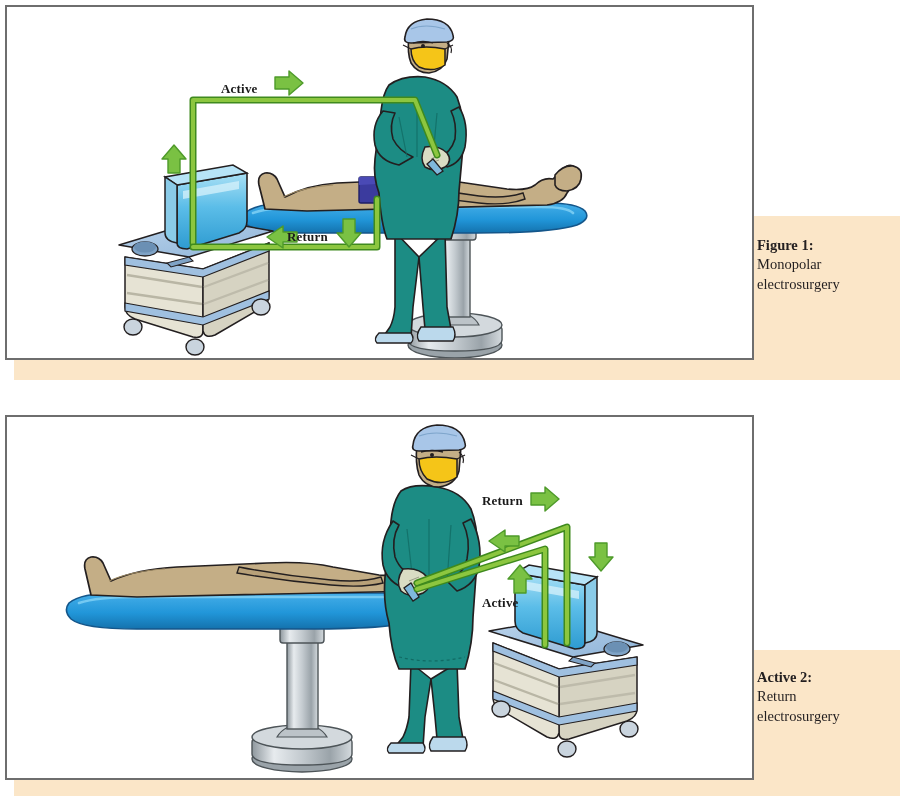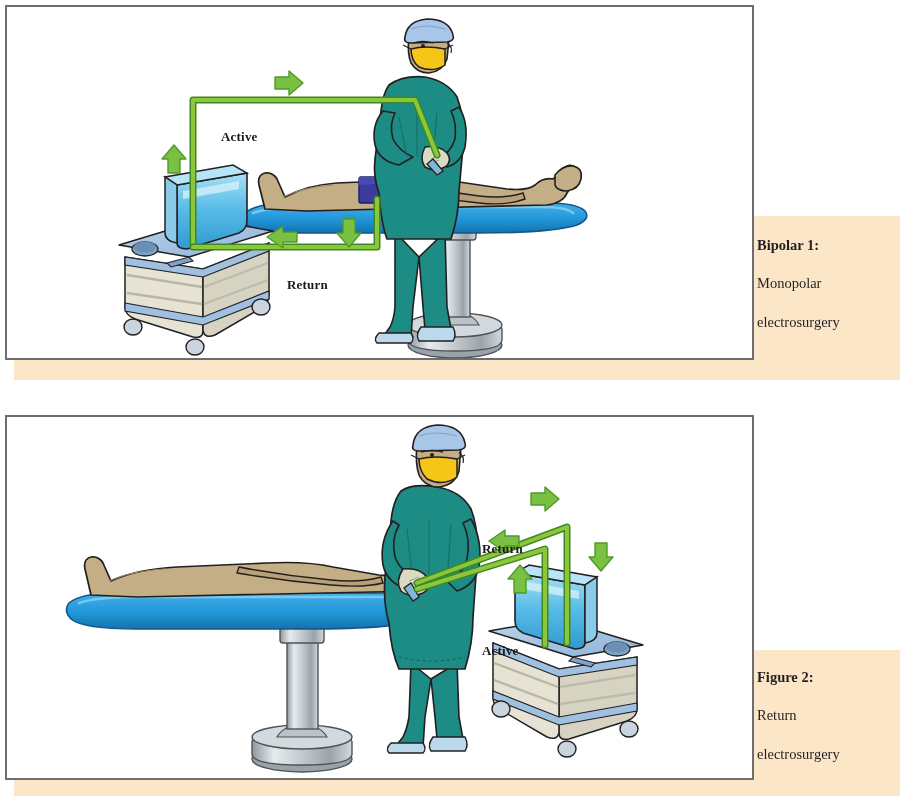--- a/index.html
+++ b/index.html
@@ -29,30 +29,30 @@
   
   .caption{
     position:absolute;
     font-family:"Liberation Serif", serif;
     font-size:14.5px;color:#231f20;line-height:1.33;
     width:130px;
   }
   #cap1{left:757px;top:236px;}
   #cap2{left:757px;top:668px;}
   .cap-title{font-weight:bold;display:block;}
-  .cap-line{display:block;margin-top:19px;}
+  .cap-line{display:block;}
 
   
   .canvas{position:absolute;left:0;top:0;width:100%;height:100%;}
 
   .lbl{
     position:absolute;
     font-family:"Liberation Serif", serif;
     font-weight:bold;font-size:13px;color:#1a1a1a;
-    letter-spacing:.2px;white-space:nowrap;margin-top:48px;
+    letter-spacing:.2px;white-space:nowrap;
   }
 </style>
 </head>
 <body>
 
 <div class="page">
 
   <div class="cream-band" id="cream1"></div>
   <div class="cream-band" id="cream2"></div>
 
@@ -340,24 +340,24 @@
       <g>
         <path d="M588 126 L588 140 L582 140 L594 154 L606 140 L600 140 L600 126 Z" fill="#7AC143" stroke="#4E9A2A" stroke-width="1.4" stroke-linejoin="round"></path>
       </g>
     </svg>
 
     <div class="lbl" style="left:475px;top:76px;">Return</div>
     <div class="lbl" style="left:475px;top:178px;">Active</div>
   </div>
 
   <div class="caption" id="cap1">
-    <span class="cap-title">Bipolar 1:</span>
+    <span class="cap-title">Figure 1:</span>
     <span class="cap-line">Monopolar</span>
     <span class="cap-line">electrosurgery</span>
   </div>
 
   <div class="caption" id="cap2">
-    <span class="cap-title">Figure 2:</span>
+    <span class="cap-title">Active 2:</span>
     <span class="cap-line">Return</span>
     <span class="cap-line">electrosurgery</span>
   </div>
 
 </div>
 
 </body></html>

